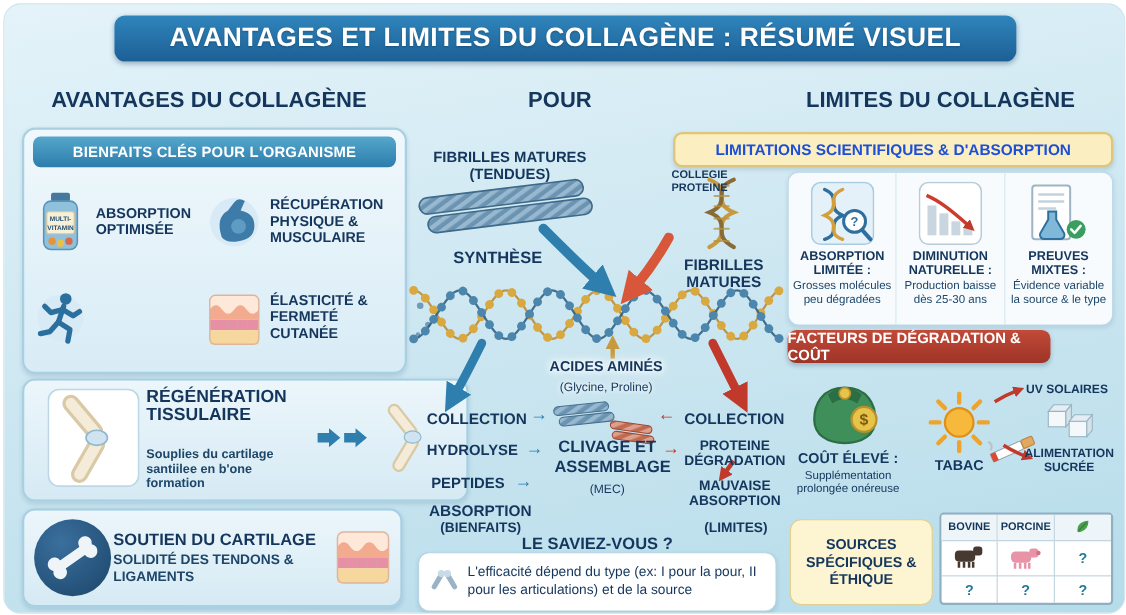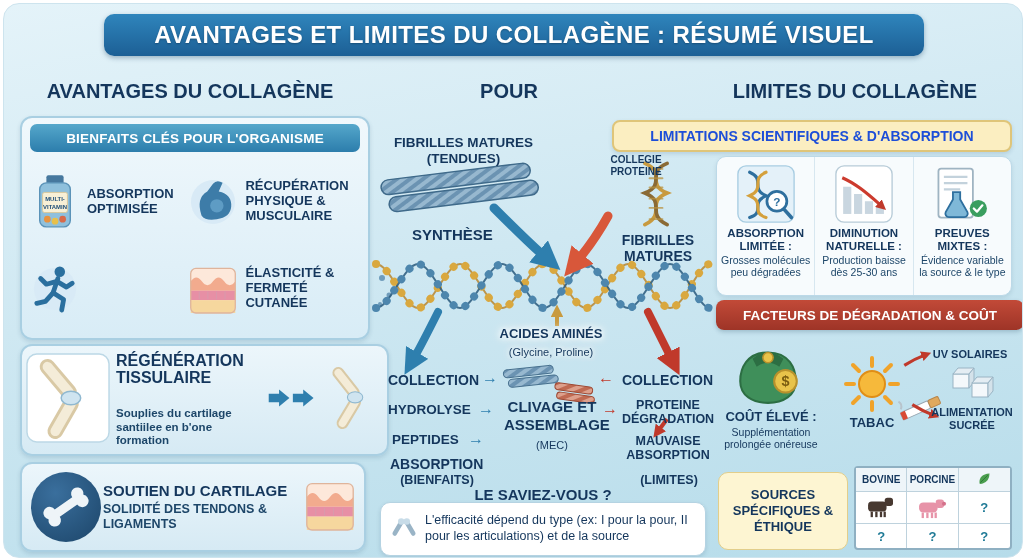--- a/index.html
+++ b/index.html
@@ -25,23 +25,23 @@
     background:linear-gradient(#f0f8fc,#d8ecf6);border:2px solid #a9cfe2;box-shadow:0 2px 4px rgba(30,70,100,.15);}
   .benefits-header{position:absolute;left:8px;right:8px;top:6px;height:28px;border-radius:7px;
     background:linear-gradient(#55a7cb,#2c7dac);color:#fff;font-size:13.5px;font-weight:700;
     display:flex;align-items:center;justify-content:center;letter-spacing:.2px;}
   .benefits-grid{position:absolute;left:6px;right:4px;top:40px;bottom:6px;display:grid;
     grid-template-columns:1fr 1.12fr;grid-auto-rows:1fr;}
   .benefit{display:flex;align-items:center;gap:7px;padding:2px 2px;}
   .bicon{width:50px;height:58px;flex:none;display:flex;align-items:center;justify-content:center;}
   .blabel{font-weight:700;font-size:13px;color:#14365c;line-height:1.15;}
 
-  .regen-box{position:absolute;left:16px;top:340px;width:369px;height:112px;border-radius:12px;
+  .regen-box{position:absolute;left:16px;top:340px;width:406px;height:112px;border-radius:12px;
     background:linear-gradient(#ecf6fb,#d6eaf4);border:2px solid #a9cfe2;display:flex;align-items:center;
-    gap:6px;padding:0 4px;box-sizing:border-box;box-shadow:0 2px 4px rgba(30,70,100,.15);}
+    gap:6px;padding:0 21px;box-sizing:border-box;box-shadow:0 2px 4px rgba(30,70,100,.15);}
   .regen-title{font-size:16px;font-weight:700;color:#14365c;line-height:1.1;}
   .regen-text{font-size:11.5px;color:#1d4669;margin-top:20px;line-height:1.2;font-weight:bold;}
 
   .cart-box{position:absolute;left:16px;top:458px;width:346px;height:90px;border-radius:12px;
     background:linear-gradient(#ecf6fb,#d6eaf4);border:2px solid #a9cfe2;display:flex;align-items:center;
     gap:2px;padding:0 9px;box-sizing:border-box;box-shadow:0 2px 4px rgba(30,70,100,.15);}
   .bone-circle{width:70px;height:70px;border-radius:50%;flex:none;
     background:radial-gradient(circle at 35% 30%,#3a6f9d,#1c4569);display:flex;align-items:center;justify-content:center;}
   .cart-title{font-size:15px;font-weight:700;color:#14365c;}
   .cart-text{font-size:12.5px;font-weight:600;color:#1d4669;line-height:1.2;margin-top:3px;}
@@ -63,21 +63,21 @@
   .yellow-hdr{position:absolute;left:608px;top:116px;width:400px;height:32px;border-radius:8px;
     background:#fbeec1;border:2px solid #dfc579;color:#1d4ed8;font-size:14px;font-weight:700;
     display:flex;align-items:center;justify-content:center;box-sizing:border-box;box-shadow:0 2px 4px rgba(30,70,100,.15);}
   .lims{position:absolute;left:712px;top:152px;width:296px;height:140px;border-radius:10px;
     background:#f7fbfd;border:1.5px solid #bcd9e8;display:flex;box-sizing:border-box;box-shadow:0 2px 4px rgba(30,70,100,.12);}
   .lim-item{flex:1;display:flex;flex-direction:column;align-items:center;text-align:center;padding:6px 3px 4px;}
   .lim-item + .lim-item{border-left:1px solid #d7e7f0;}
   .lim-icon{height:62px;display:flex;align-items:center;justify-content:center;}
   .lim-title{font-size:11.5px;font-weight:700;color:#14365c;line-height:1.1;margin-top:2px;}
   .lim-text{font-size:10.5px;color:#1d4669;line-height:1.15;margin-top:2px;}
-  .red-hdr{position:absolute;left:712px;top:296px;width:308px;height:30px;border-radius:8px;
+  .red-hdr{position:absolute;left:712px;top:296px;width:239px;height:30px;border-radius:8px;
     background:linear-gradient(#c24a38,#9e3427);color:#fff;font-size:13.5px;font-weight:700;
     display:flex;align-items:center;justify-content:center;box-shadow:0 2px 4px rgba(30,70,100,.25);}
   .r-lbl{position:absolute;color:#14365c;line-height:1.15;text-align:center;}
   .sources-box{position:absolute;left:714px;top:468px;width:130px;height:78px;border-radius:10px;
     background:#fdf5d2;border:1.5px solid #e2ce8b;display:flex;align-items:center;justify-content:center;
     text-align:center;font-size:13px;font-weight:700;color:#14365c;line-height:1.25;padding:0 10px;box-sizing:border-box;}
   .src-table{position:absolute;left:850px;top:462px;width:158px;height:84px;background:#fff;
     border:2px solid #8fb0c2;border-radius:4px;display:grid;grid-template-columns:1fr 1fr 1fr;
     grid-template-rows:24px 32px 1fr;box-sizing:border-box;}
   .src-cell{border-right:1px solid #bed2dd;border-bottom:1px solid #bed2dd;display:flex;

